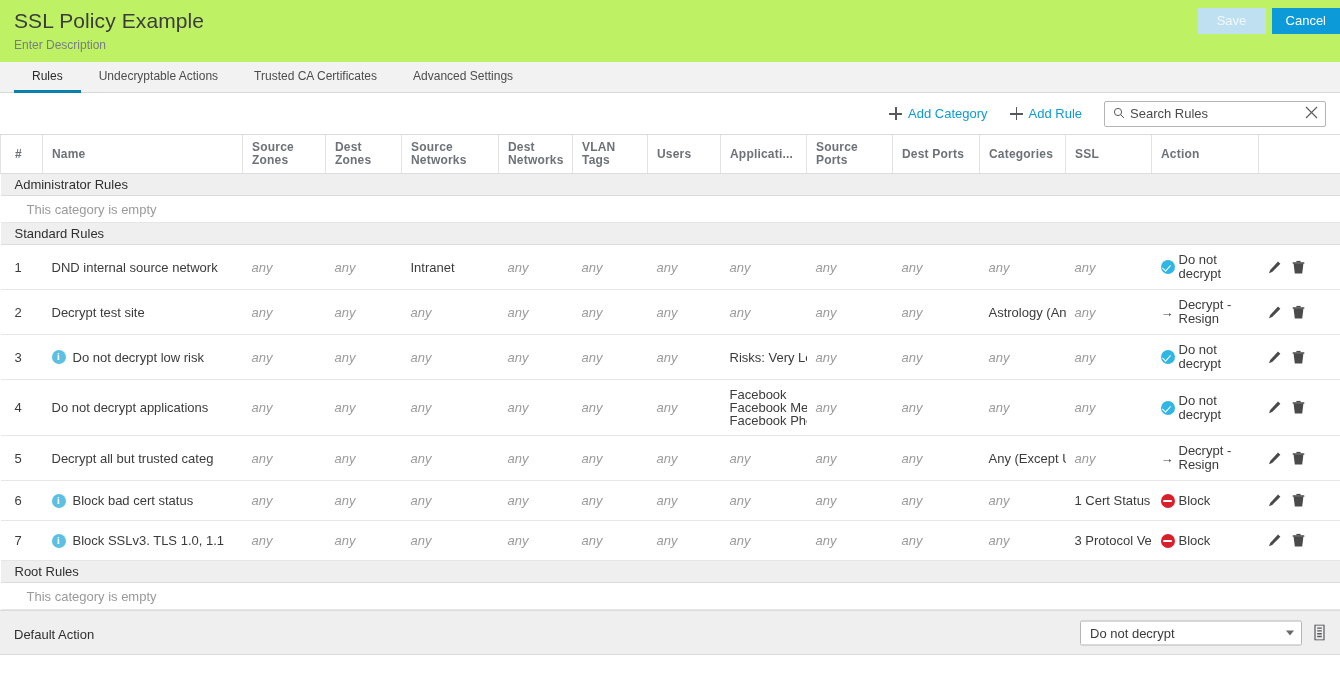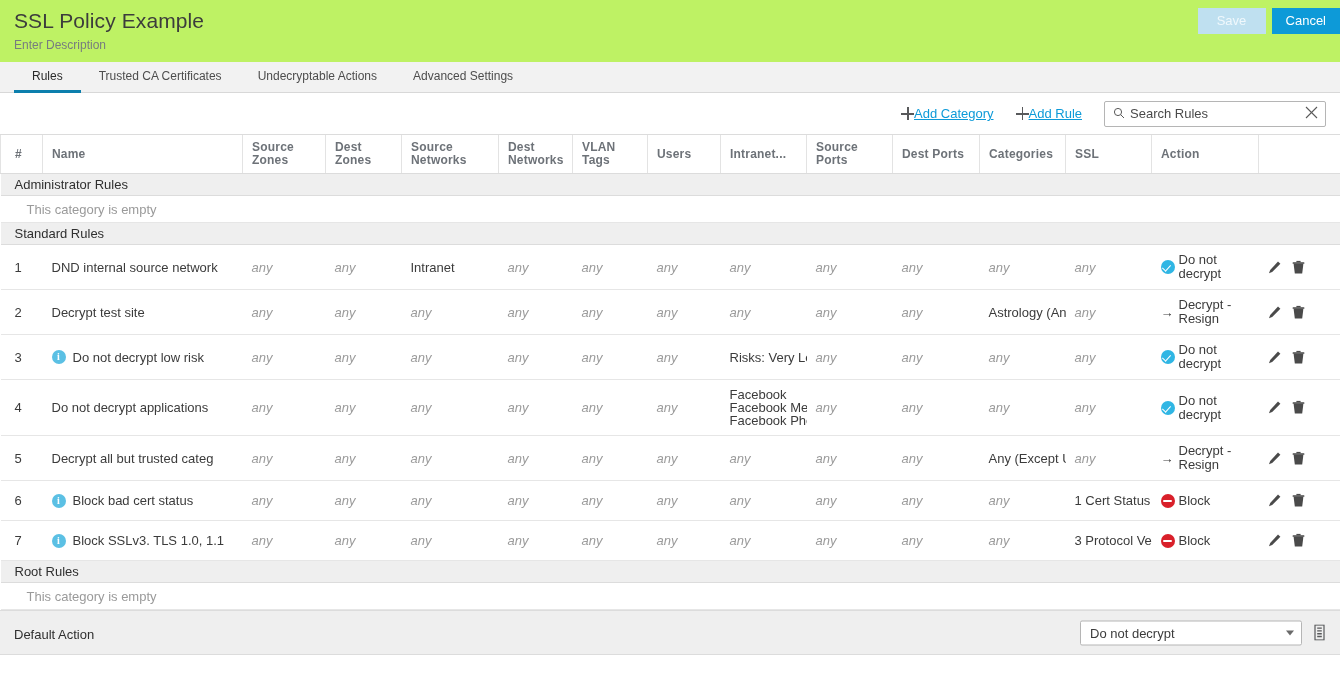--- a/index.html
+++ b/index.html
@@ -82,26 +82,26 @@
     background: #fff;
     display: flex;
     align-items: center;
     justify-content: flex-end;
     padding-right: 14px;
     gap: 0;
   }
   .link-action {
     display: flex;
     align-items: center;
+    gap: 6px;
     color: #0d9ad8;
     font-size: 13px;
     cursor: pointer;
     margin-right: 22px;
     white-space: nowrap;
-    text-decoration: underline;
   }
   .plus {
     width: 13px; height: 13px;
     position: relative;
     display: inline-block;
   }
   .plus::before, .plus::after {
     content:""; position:absolute; background:#58595b;
   }
   .plus::before { left: 0; top: 6px; width: 13px; height: 1.6px; }
@@ -303,22 +303,22 @@
     <div class="policy-title">SSL Policy Example</div>
     <div class="policy-desc">Enter Description</div>
     <div class="topbar-actions">
       <button class="btn btn-disabled">Save</button>
       <button class="btn btn-primary">Cancel</button>
     </div>
   </div>
 
   <div class="tabs">
     <div class="tab active">Rules</div>
+    <div class="tab">Undecryptable Actions</div>
     <div class="tab">Trusted CA Certificates</div>
-    <div class="tab">Undecryptable Actions</div>
     <div class="tab">Advanced Settings</div>
   </div>
 
   <div class="toolbar">
     <div class="link-action">
       <span class="plus"></span>
       <span>Add Category</span>
     </div>
     <div class="link-action">
       <span class="plus"></span>
@@ -378,21 +378,21 @@
             </th>
           <th>
               <span style="display:block">Dest</span>
               <span style="display:block">Networks</span>
             </th>
           <th>
               <span style="display:block">VLAN</span>
               <span style="display:block">Tags</span>
             </th>
           <th>Users</th>
-          <th>Intranet...</th>
+          <th>Applicati...</th>
           <th>
               <span style="display:block">Source</span>
               <span style="display:block">Ports</span>
             </th>
           <th>Dest Ports</th>
           <th>Categories</th>
           <th>SSL</th>
           <th>Action</th>
           <th class="last"></th>
         </tr>

